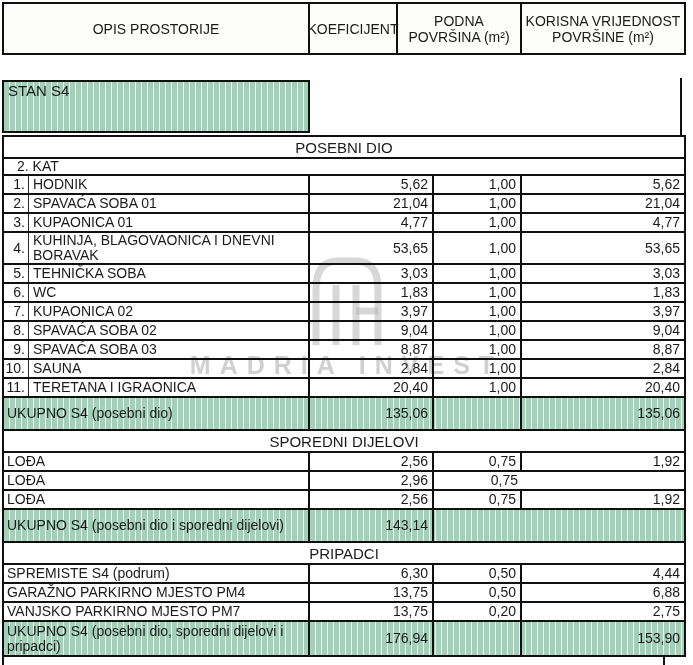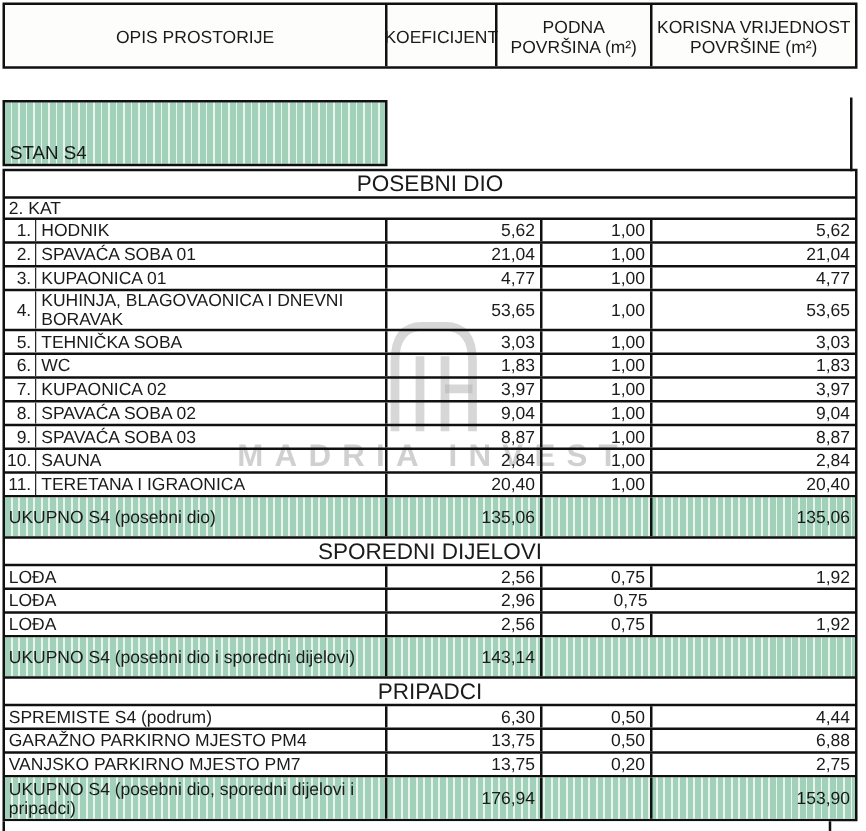--- a/index.html
+++ b/index.html
@@ -31,21 +31,21 @@
     padding:1px 2px;
   }
   .hdr-cell:last-child{border-right:none;}
   .c1{width:306px;} .c2{width:124px;} .c3{width:88px;} .c4{width:160px;flex:1;}
   
   .stan-box{
     margin-top:25px;
     width:308px;height:53px;
     border:2px solid #101010;
     box-sizing:border-box;
-    display:flex;align-items:flex-end;
+    display:flex;align-items:flex-start;
     padding-left:4px;
     font-size:15px;
   }
   .hatch{
     background:repeating-linear-gradient(90deg,#a1d2b9 0px,#a1d2b9 4.5px,#e9f4ee 4.5px,#e9f4ee 6px);
   }
   .edge-line{
     position:absolute;
     left:680px;top:78px;width:2px;height:59px;
     background:#101010;
@@ -99,26 +99,26 @@
     display:flex;align-items:center;justify-content:flex-end;
     padding-right:3px;
     border-right:1px solid #2a2a2a;
     box-sizing:border-box;
     flex:none;
   }
   .namecol{padding-left:4px;flex:1;}
   .val{justify-content:flex-end;padding:1px 4px 1px 2px;text-align:right;}
   .sec{
     flex:1;justify-content:center;text-align:center;
-    font-size:18px;
+    font-size:15px;
     min-height:20px;
   }
   .sec-row{min-height:22px;}
   .floor-row{min-height:16px;}
-  .floor{flex:1;padding-left:3px;font-size:14px;}
+  .floor{flex:1;padding-left:13px;font-size:14px;}
   .total-row{min-height:33px;}
   .total-row .cell{font-size:14px;}
   .partial-row{
     width:663px;height:12px;
     border-left:2px solid #101010;
     border-right:2px solid #101010;
     box-sizing:border-box;
     background:#ffffff;
     position:relative;z-index:1;
   }

